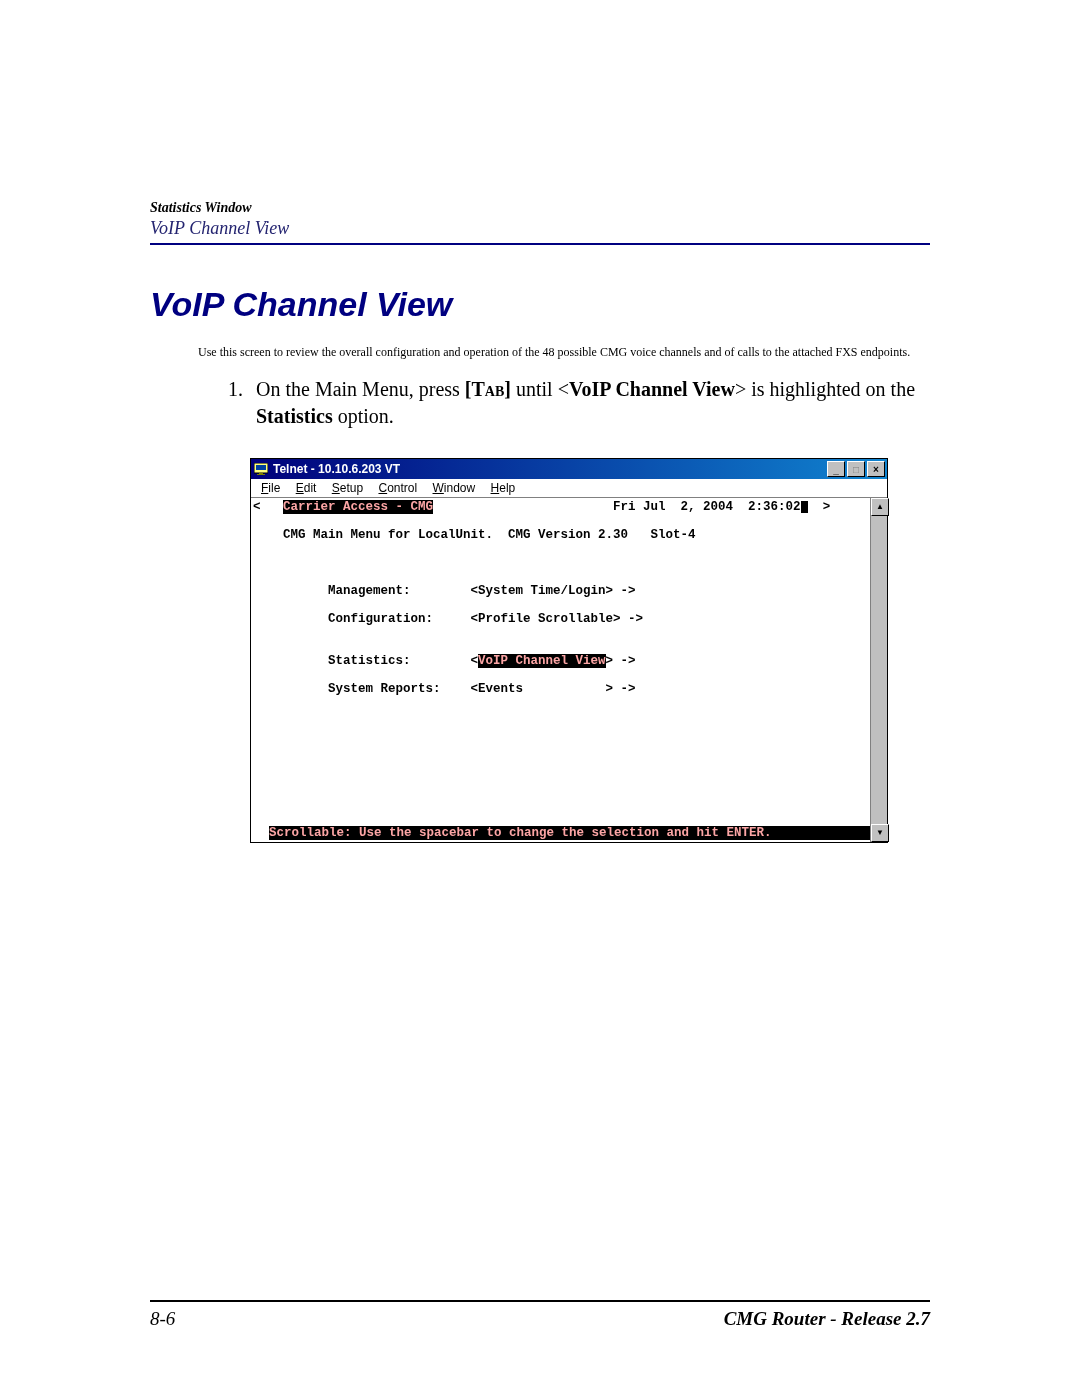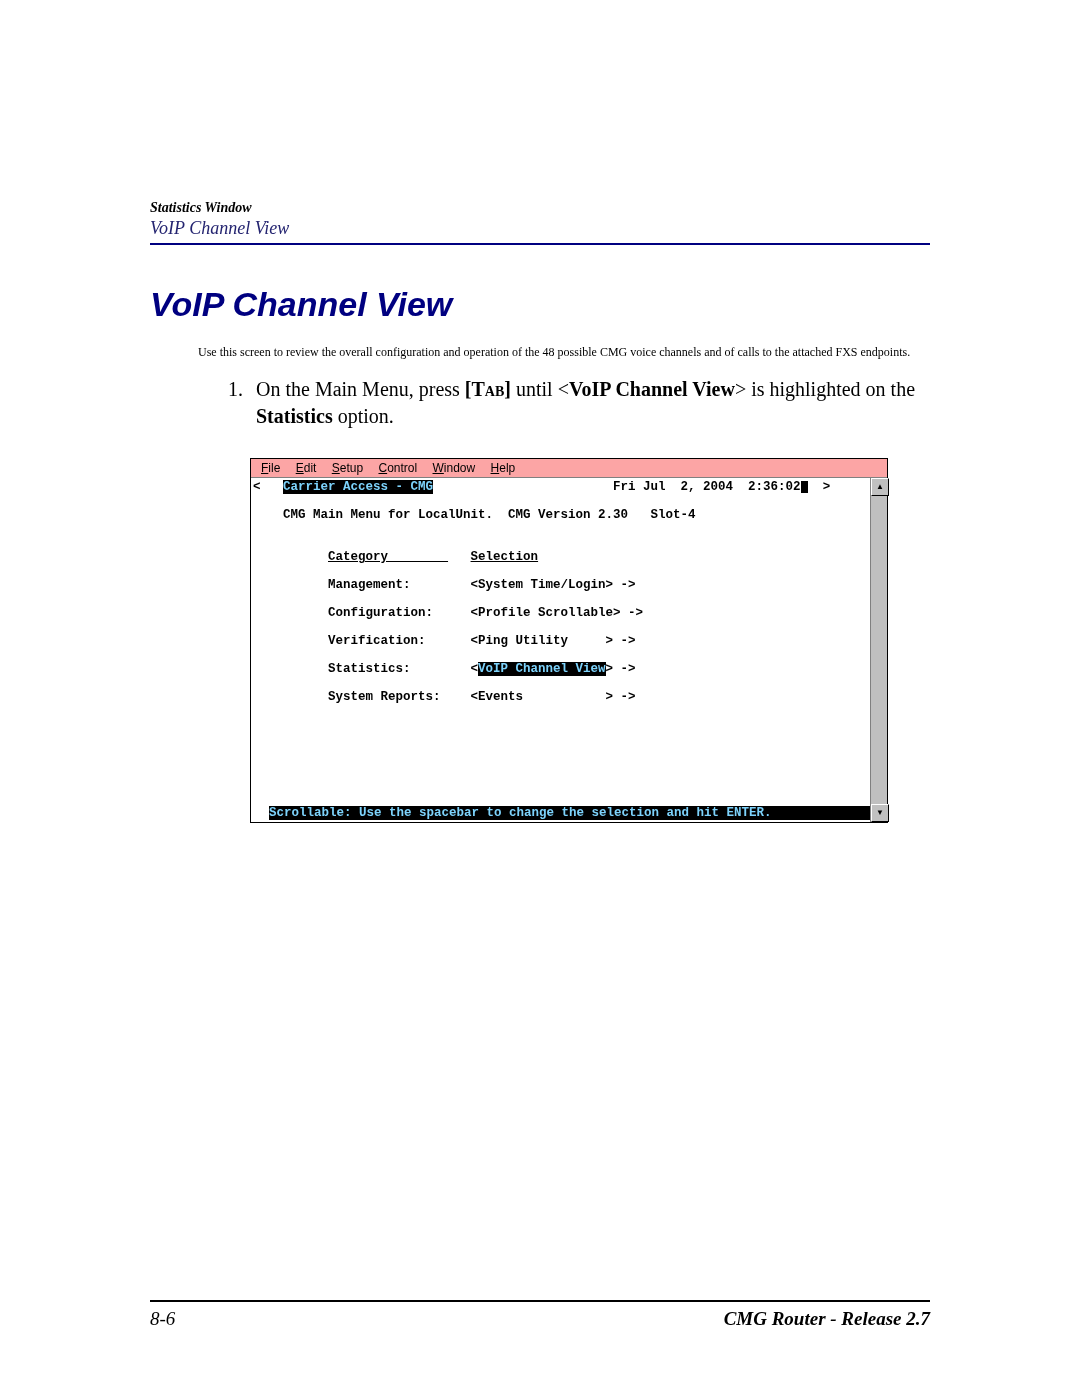--- a/index.html
+++ b/index.html
@@ -114,21 +114,21 @@
     border-bottom: 1px solid #000;
     display: inline-flex;
     align-items: center;
     justify-content: center;
     font-size: 10px;
     font-family: Arial, sans-serif;
     color: #000;
   }
   .winbtn.disabled { color:#808080; }
   .menubar {
-    background: #fca5a5;
+    background: #ffffff;
     padding: 2px 4px;
     border-bottom: 1px solid #808080;
     font-size: 12px;
   }
   .menuitem {
     display: inline-block;
     padding: 0 6px;
   }
   .menuitem .ul { text-decoration: underline; }
   .terminal {
@@ -145,21 +145,21 @@
     position: absolute;
     left: 2px; right: 17px; top: 2px; bottom: 2px;
     overflow: hidden;
   }
   .term-row {
     white-space: pre;
     height: 14px;
   }
   .inv {
     background: #000;
-    color: #7dd3fc;
+    color: #fca5a5;
   }
   .underline { text-decoration: underline; }
   .scrollbar {
     position: absolute;
     right: 0; top: 0; bottom: 0;
     width: 16px;
     background: #c0c0c0;
     border-left: 1px solid #808080;
   }
   .sbtn {
@@ -224,43 +224,57 @@
     <div class="ol-row">
       <div class="ol-num">1.</div>
       <div class="ol-content">
         <span>On the Main Menu, press </span><span class="bold smallcaps">[Tab]</span><span> until &lt;</span><span class="bold">VoIP Channel View</span><span>&gt; is highlighted on the </span><span class="bold">Statistics</span><span> option.</span>
       </div>
     </div>
   </div>
 
   <div class="screenshot-wrap">
     <div class="win">
+      <div class="titlebar">
+        <span class="icon">
+          <svg width="14" height="12" viewBox="0 0 14 12">
+            <rect x="0" y="0" width="14" height="10" fill="#ffff80" stroke="#000" stroke-width="1"></rect>
+            <rect x="2" y="2" width="10" height="5" fill="#0040a0"></rect>
+            <rect x="5" y="10" width="4" height="1" fill="#808000"></rect>
+            <rect x="3" y="11" width="8" height="1" fill="#808000"></rect>
+          </svg>
+        </span>
+        <span class="title-text">Telnet - 10.10.6.203 VT</span>
+        <span class="winbtns">
+          <span class="winbtn">_</span>
+          <span class="winbtn disabled">□</span>
+          <span class="winbtn">×</span>
+        </span>
+      </div>
       <div class="menubar">
         <span class="menuitem"><span class="ul">F</span>ile</span>
         <span class="menuitem"><span class="ul">E</span>dit</span>
         <span class="menuitem"><span class="ul">S</span>etup</span>
         <span class="menuitem"><span class="ul">C</span>ontrol</span>
         <span class="menuitem"><span class="ul">W</span>indow</span>
         <span class="menuitem"><span class="ul">H</span>elp</span>
       </div>
 
       <div class="terminal">
         <div class="term-inner">
           <div class="term-row"><span class="bold">&lt;</span>   <span class="inv bold">Carrier Access - CMG</span>                        <span class="bold">Fri Jul  2, 2004  2:36:02</span><span class="cursor-block"></span>  <span class="bold">&gt;</span></div>
           <div class="term-row"> </div>
           <div class="term-row bold">    <span>CMG Main Menu for LocalUnit.  CMG Version 2.30   Slot-4</span></div>
           <div class="term-row"> </div>
           <div class="term-row"> </div>
-          <div class="term-row bold">          <span class="underline">Category        </span>   <span class="underline">Selection</span></div>
           <div class="term-row"> </div>
           <div class="term-row bold">          <span>Management:</span>        <span>&lt;</span><span>System Time/Login</span><span>&gt; -&gt;</span></div>
           <div class="term-row"> </div>
           <div class="term-row bold">          <span>Configuration:</span>     <span>&lt;</span><span>Profile Scrollable</span><span>&gt; -&gt;</span></div>
           <div class="term-row"> </div>
-          <div class="term-row bold">          <span>Verification:</span>      <span>&lt;</span><span>Ping Utility     </span><span>&gt; -&gt;</span></div>
           <div class="term-row"> </div>
           <div class="term-row bold">          <span>Statistics:</span>        <span>&lt;</span><span class="inv">VoIP Channel View</span><span>&gt; -&gt;</span></div>
           <div class="term-row"> </div>
           <div class="term-row bold">          <span>System Reports:</span>    <span>&lt;</span><span>Events           </span><span>&gt; -&gt;</span></div>
           <div class="term-row"> </div>
           <div class="term-row"> </div>
           <div class="term-row"> </div>
           <div class="term-row"> </div>
           <div class="term-row" style="position:absolute;bottom:0;left:16px;right:0;"><span class="inv bold" style="display:block;padding-left:0;">Scrollable: Use the spacebar to change the selection and hit ENTER.</span></div>
         </div>

